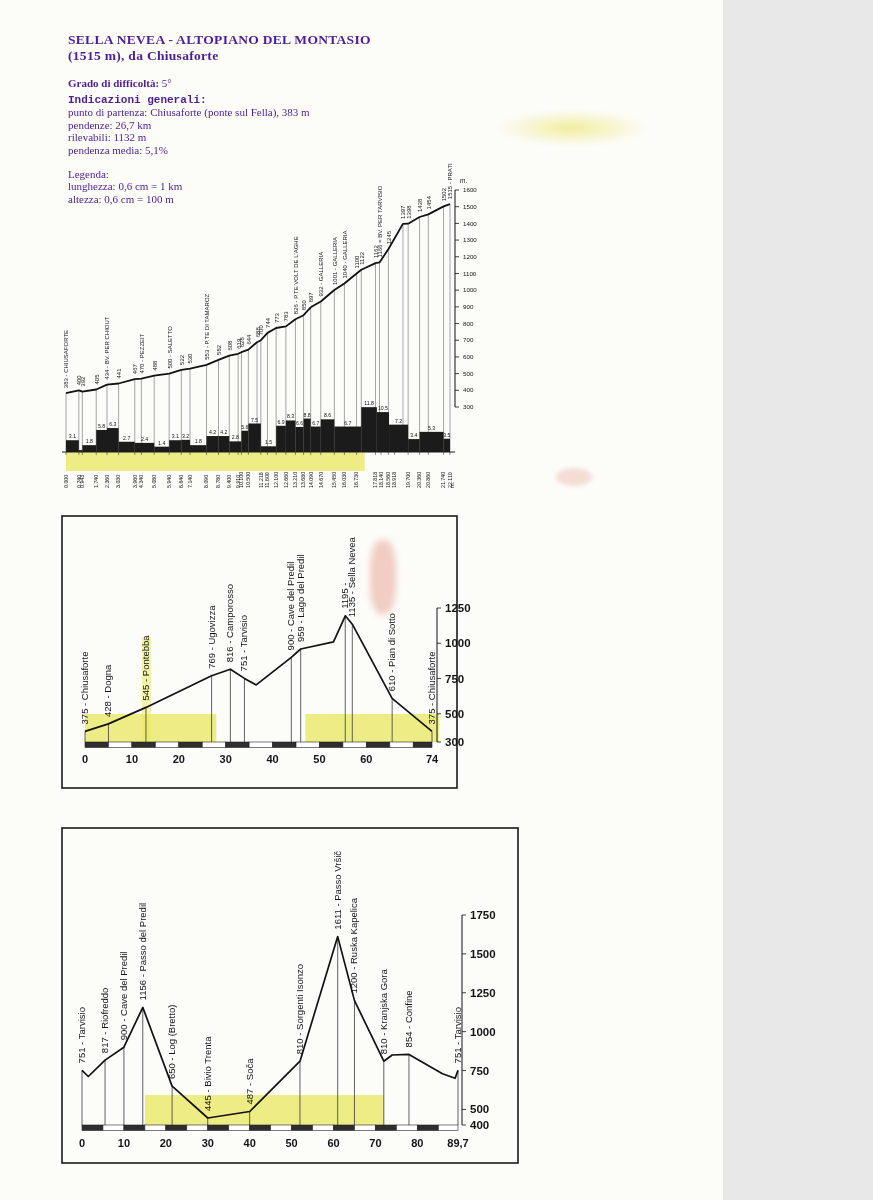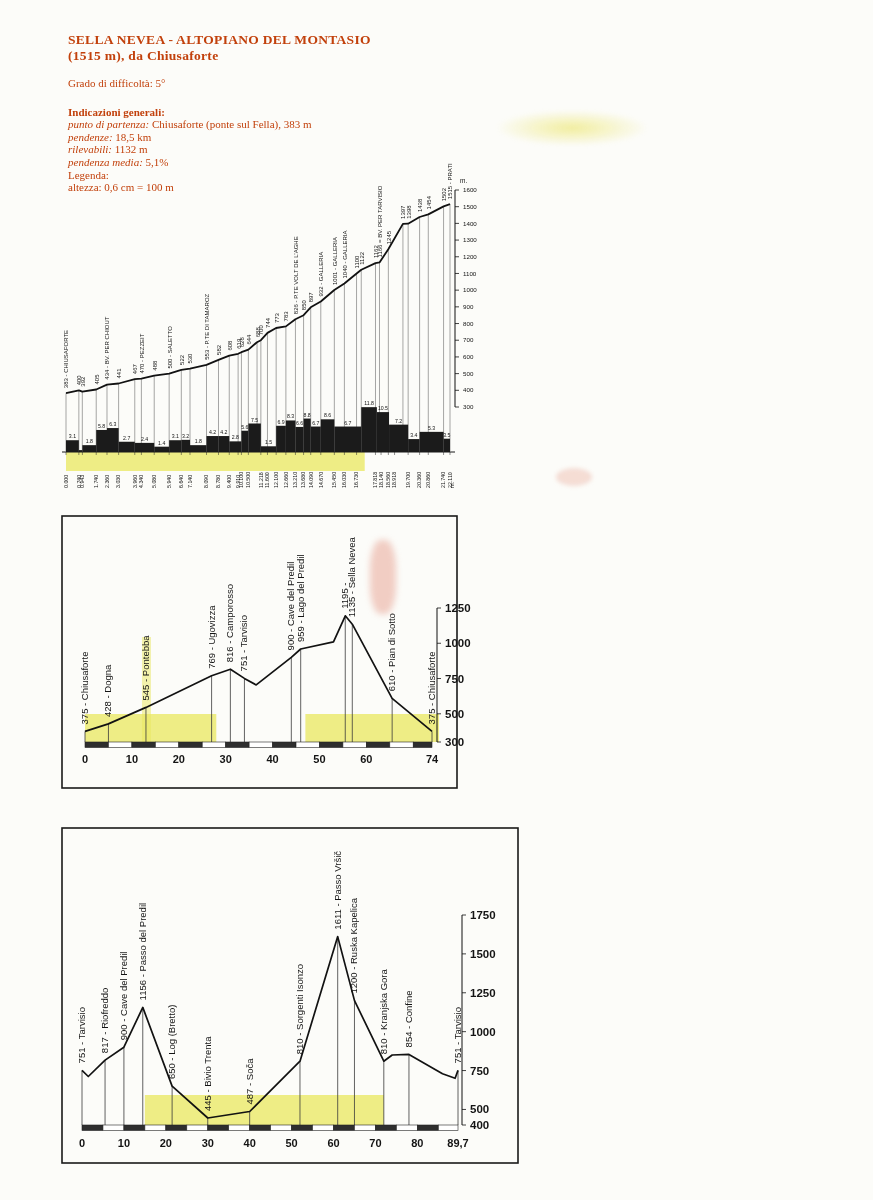--- a/index.html
+++ b/index.html
@@ -1,24 +1,24 @@
 <!DOCTYPE html>
 <html><head>
 <meta charset="utf-8">
 <style>
   html,body{margin:0;padding:0;background:#e8e8e8;}
-  .page{position:relative;width:873px;height:1200px;background:#fcfcf9;overflow:hidden;
-        font-family:"Liberation Serif", serif;color:#c2410c;}
+  .page{position:relative;width:723px;height:1200px;background:#fcfcf9;overflow:hidden;
+        font-family:"Liberation Serif", serif;color:#4c1d95;}
   .hdr{position:absolute;left:68px;top:32px;width:420px;font-size:11px;line-height:12.6px;}
   .hdr .title{font-size:13.5px;line-height:16px;font-weight:bold;letter-spacing:.3px;}
   .hdr .grade{margin-top:13px;}
-  .hdr .gen-head{margin-top:16px;font-weight:bold;}
-  .hdr .legend-head{}
-  .b{font-weight:normal;}
-  .i{font-style:italic;}
+  .hdr .gen-head{margin-top:4px;font-weight:bold;font-family:Liberation Mono, monospace;}
+  .hdr .legend-head{margin-top:11px;}
+  .b{font-weight:bold;}
+  .i{}
   svg.charts{position:absolute;left:0;top:0;}
   svg text{font-family:"Liberation Sans", sans-serif;fill:#141414;}
   .smudge{position:absolute;pointer-events:none;}
   .smudge-yellow-top{left:496px;top:110px;width:152px;height:36px;border-radius:50%;
     background:radial-gradient(closest-side, rgba(233,226,85,.55), rgba(233,226,85,0));filter:blur(2px);}
   .smudge-pink-mid{left:370px;top:540px;width:26px;height:74px;border-radius:40%;
     background:rgba(224,128,108,.38);filter:blur(3px);}
   .smudge-pink-small{left:556px;top:468px;width:36px;height:18px;border-radius:50%;
     background:rgba(228,140,120,.28);filter:blur(2px);}
 </style>
@@ -40,31 +40,32 @@
       <span class="b">Grado di difficoltà:</span>
       <span>5°</span>
     </div>
     <div class="gen-head">Indicazioni generali:</div>
     <div class="gen-item">
       <span class="i">punto di partenza:</span>
       <span>Chiusaforte (ponte sul Fella), 383 m</span>
     </div>
     <div class="gen-item">
       <span class="i">pendenze:</span>
-      <span>18,5 km</span>
+      <span>26,7 km</span>
     </div>
     <div class="gen-item">
       <span class="i">rilevabili:</span>
       <span>1132 m</span>
     </div>
     <div class="gen-item">
       <span class="i">pendenza media:</span>
       <span>5,1%</span>
     </div>
     <div class="legend-head">Legenda:</div>
+    <div>lunghezza: 0,6 cm = 1 km</div>
     <div>altezza: 0,6 cm = 100 m</div>
   </div>
 
   <svg class="charts" id="charts-svg" width="873" height="1200" viewBox="0 0 873 1200">
       <g>
         <rect x="66" y="452" width="298.72455902306643" height="19" fill="#e9e85e" opacity="0.75"></rect>
         <g>
           <line x1="66" y1="393.1453846153846" x2="66" y2="451" stroke="#3a3a3a" stroke-width="0.45"></line>
           <line x1="78.85210312075984" y1="390.3076923076923" x2="78.85210312075984" y2="451" stroke="#3a3a3a" stroke-width="0.45"></line>
           <line x1="82.32564450474898" y1="391.64307692307693" x2="82.32564450474898" y2="451" stroke="#3a3a3a" stroke-width="0.45"></line>

